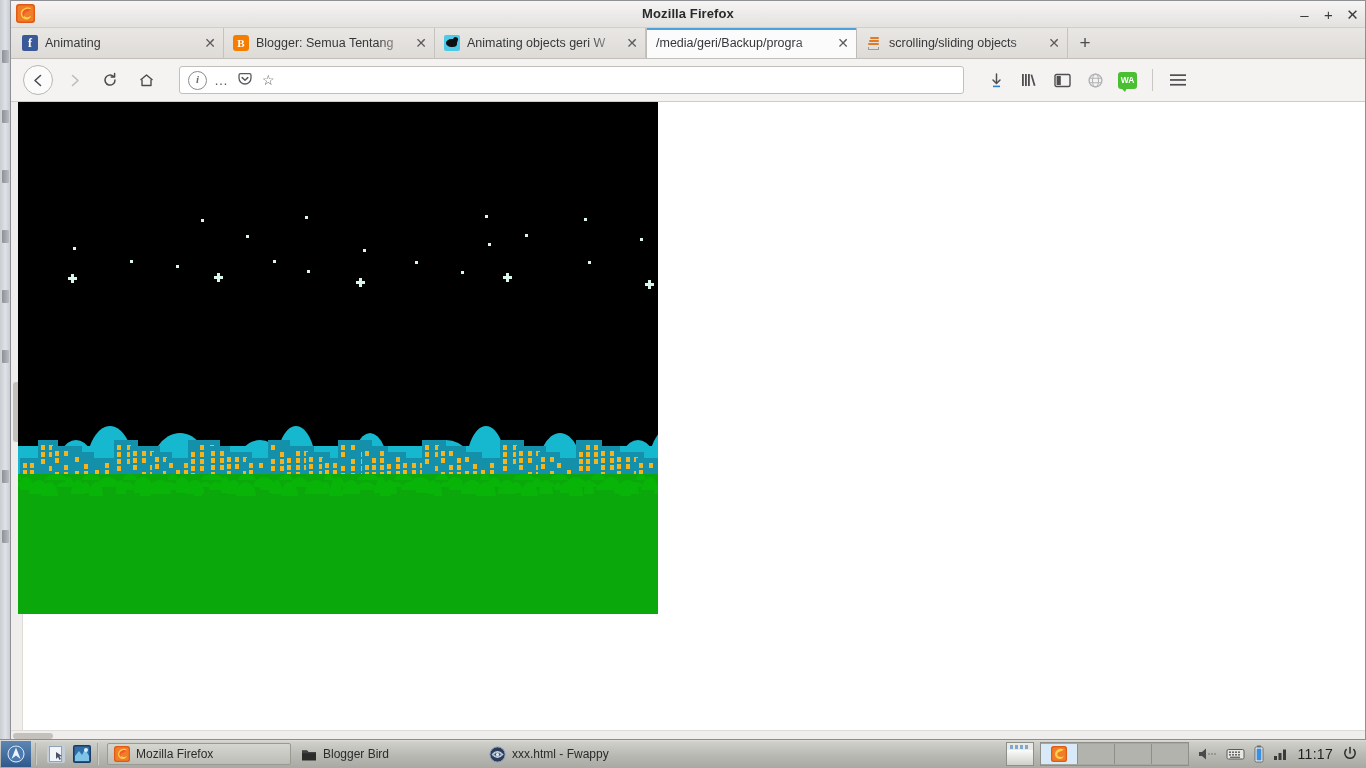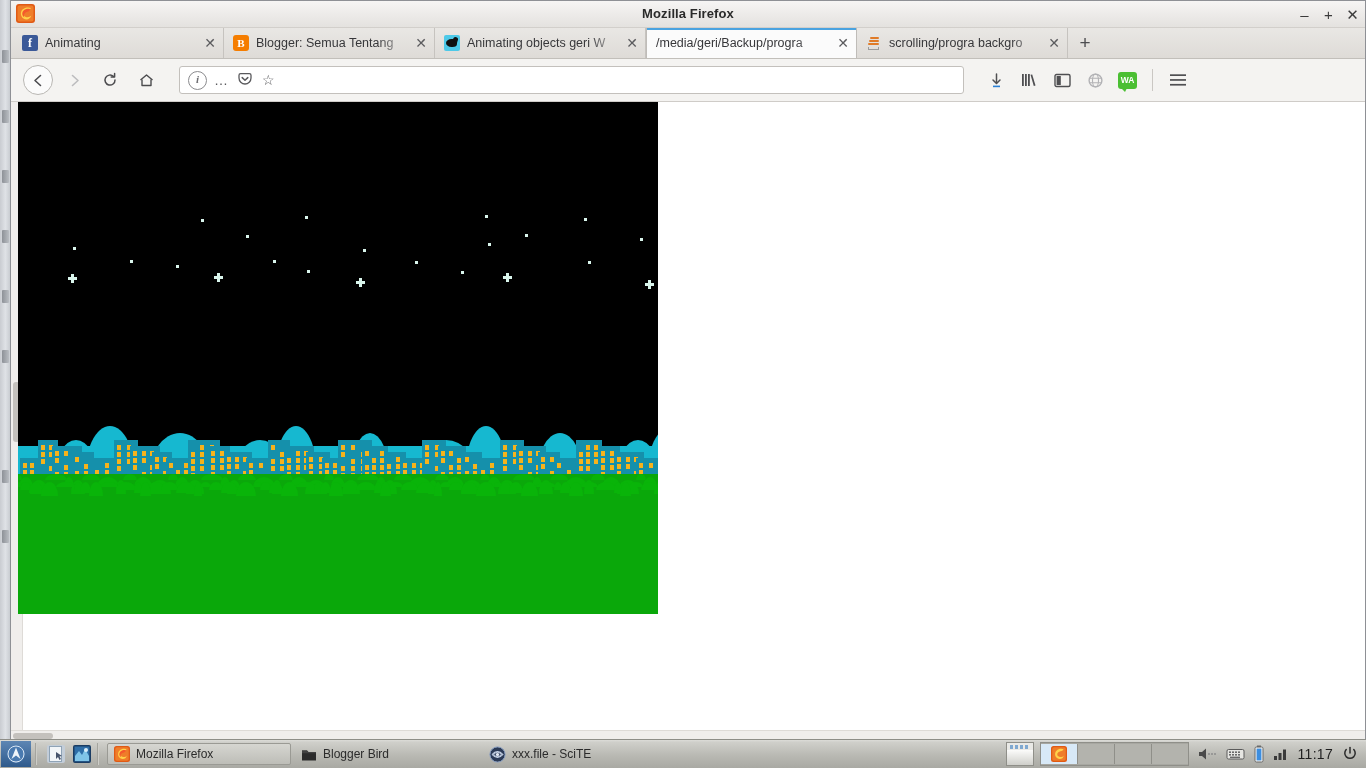--- a/index.html
+++ b/index.html
@@ -295,21 +295,21 @@
 
       <div class="tab">
         <div class="tab-fav">
           <div class="fav-so">
             <i style="top:2px;width:9px;left:4px"></i>
             <i style="top:5px;width:10px;left:3px"></i>
             <i style="top:8px;width:11px;left:2px"></i>
             <b></b>
           </div>
         </div>
-        <div class="tab-label">scrolling/progra backgro</div>
+        <div class="tab-label">scrolling/sliding objects</div>
         <div class="tab-close">✕</div>
       </div>
 
       <div class="newtab">+</div>
     </div>
 
     <div class="navbar">
       <div class="navbtn back">
         <svg width="15" height="15" viewBox="0 0 15 15">
             <path d="M9.5 2.5 L4 7.5 L9.5 12.5" fill="none" stroke="#4b4b4e" stroke-width="1.6" stroke-linecap="round" stroke-linejoin="round"></path>
@@ -978,21 +978,21 @@
     </div>
 
     <div class="tb-task plain">
       <svg width="17" height="17" viewBox="0 0 17 17">
         <circle cx="8.5" cy="8.5" r="7.6" fill="#2c3b57"></circle>
         <circle cx="8.5" cy="8.5" r="7.6" fill="none" stroke="#8aa0c4" stroke-width="1"></circle>
         <path d="M3 8.5 q5.5 -6 11 0 q-5.5 6 -11 0" fill="none" stroke="#cdd9ec" stroke-width="1.1"></path>
         <path d="M4.5 8.5 q4 -4.2 8 0 q-4 4.2 -8 0" fill="none" stroke="#cdd9ec" stroke-width="1"></path>
         <circle cx="8.5" cy="8.5" r="1.6" fill="#e8eef8"></circle>
       </svg>
-      <span class="tname">xxx.file - SciTE</span>
+      <span class="tname">xxx.html - Fwappy</span>
     </div>
 
     <div class="tb-spacer"></div>
 
     <div class="show-desktop"></div>
 
     <div class="pager">
       <div class="pg active">
         <svg width="16" height="16" viewBox="0 0 19 19" style="position:absolute;left:10px;top:2px">
           <rect x="0" y="0" width="19" height="19" rx="3" fill="#e05a15"></rect>

